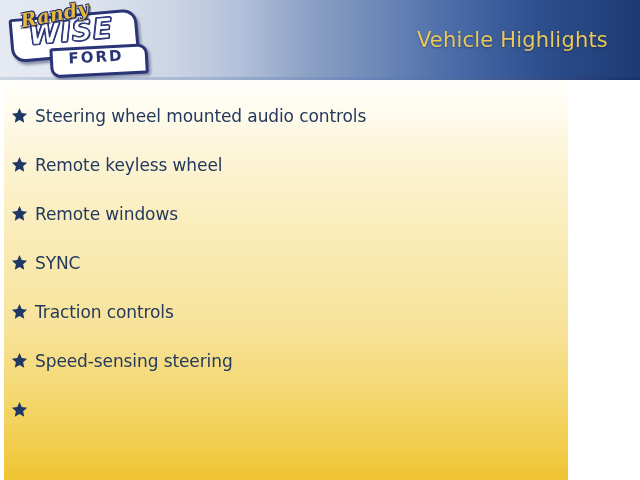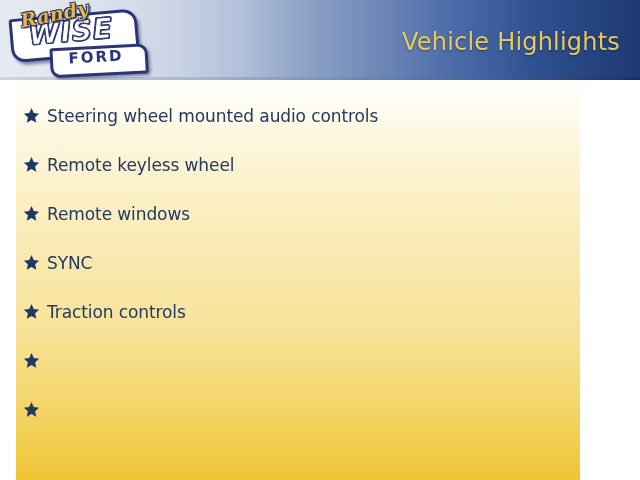--- a/index.html
+++ b/index.html
@@ -155,35 +155,35 @@
     font-family: "DejaVu Sans", sans-serif;
     font-size: 15px;
     font-weight: bold;
     color: #2a3578;
     letter-spacing: 2px;
   }
 
   
   #header-title {
     position: absolute;
-    right: 20px;
+    right: 32px;
     top: 28px;
     font-family: "DejaVu Sans", sans-serif;
-    font-size: 24px;
+    font-size: 21px;
     font-weight: normal;
     color: #e8c95a;
     letter-spacing: 0.2px;
     white-space: nowrap;
     text-shadow: 0 1px 2px rgba(10,20,50,0.45);
   }
 
   
   #content {
     position: absolute;
-    left: 16px;
+    left: 4px;
     top: 80px;
     width: 564px;
     height: 400px;
     background: linear-gradient(to bottom,
         #fffefa 0px,
         #fffdf3 22px,
         #fdf6dd 62px,
         #fbefc4 120px,
         #f9e9ae 185px,
         #f7e298 250px,
@@ -308,20 +308,21 @@
         </span>
         <span class="highlight-label">Traction controls</span>
       </li>
 
       <li class="highlight-item">
         <span class="star-icon">
           <svg viewBox="0 0 24 24" aria-hidden="true">
               <polygon fill="currentColor" points="12,1.5 15.2,8.6 22.8,9.4 17.1,14.5 18.7,22.1 12,18.2 5.3,22.1 6.9,14.5 1.2,9.4 8.8,8.6"></polygon>
             </svg>
         </span>
+        <span class="highlight-label">Speed-sensing steering</span>
       </li>
 
       <li class="highlight-item">
         <span class="star-icon">
           <svg viewBox="0 0 24 24" aria-hidden="true">
               <polygon fill="currentColor" points="12,1.5 15.2,8.6 22.8,9.4 17.1,14.5 18.7,22.1 12,18.2 5.3,22.1 6.9,14.5 1.2,9.4 8.8,8.6"></polygon>
             </svg>
         </span>
       </li>
 

